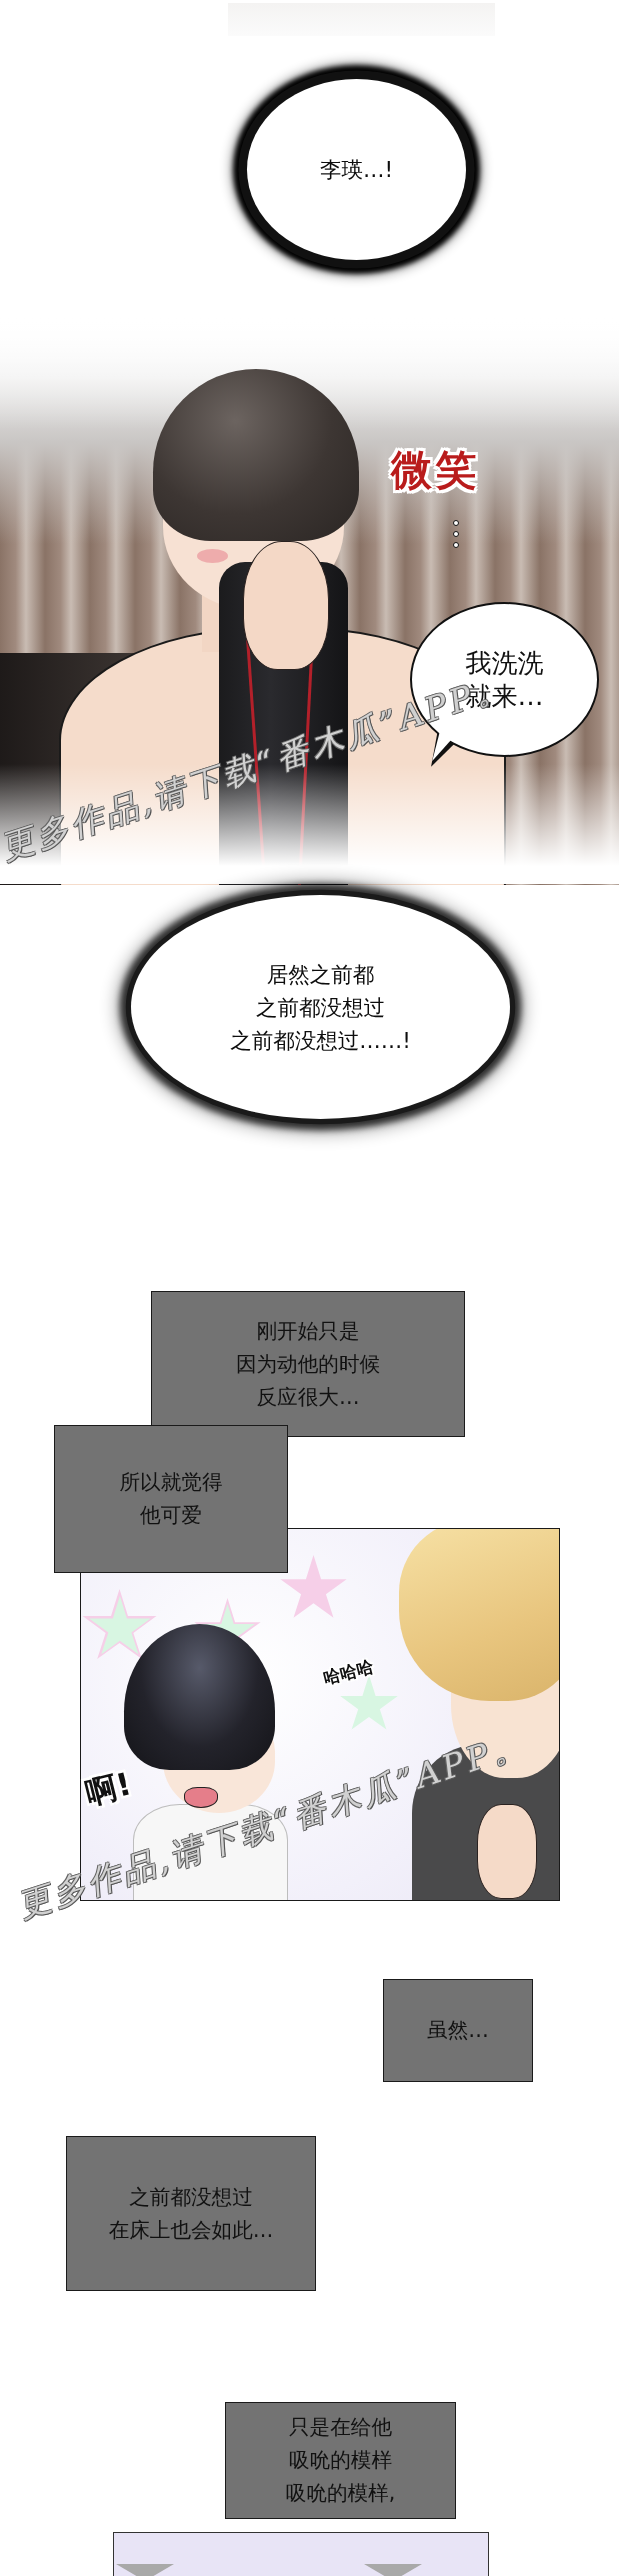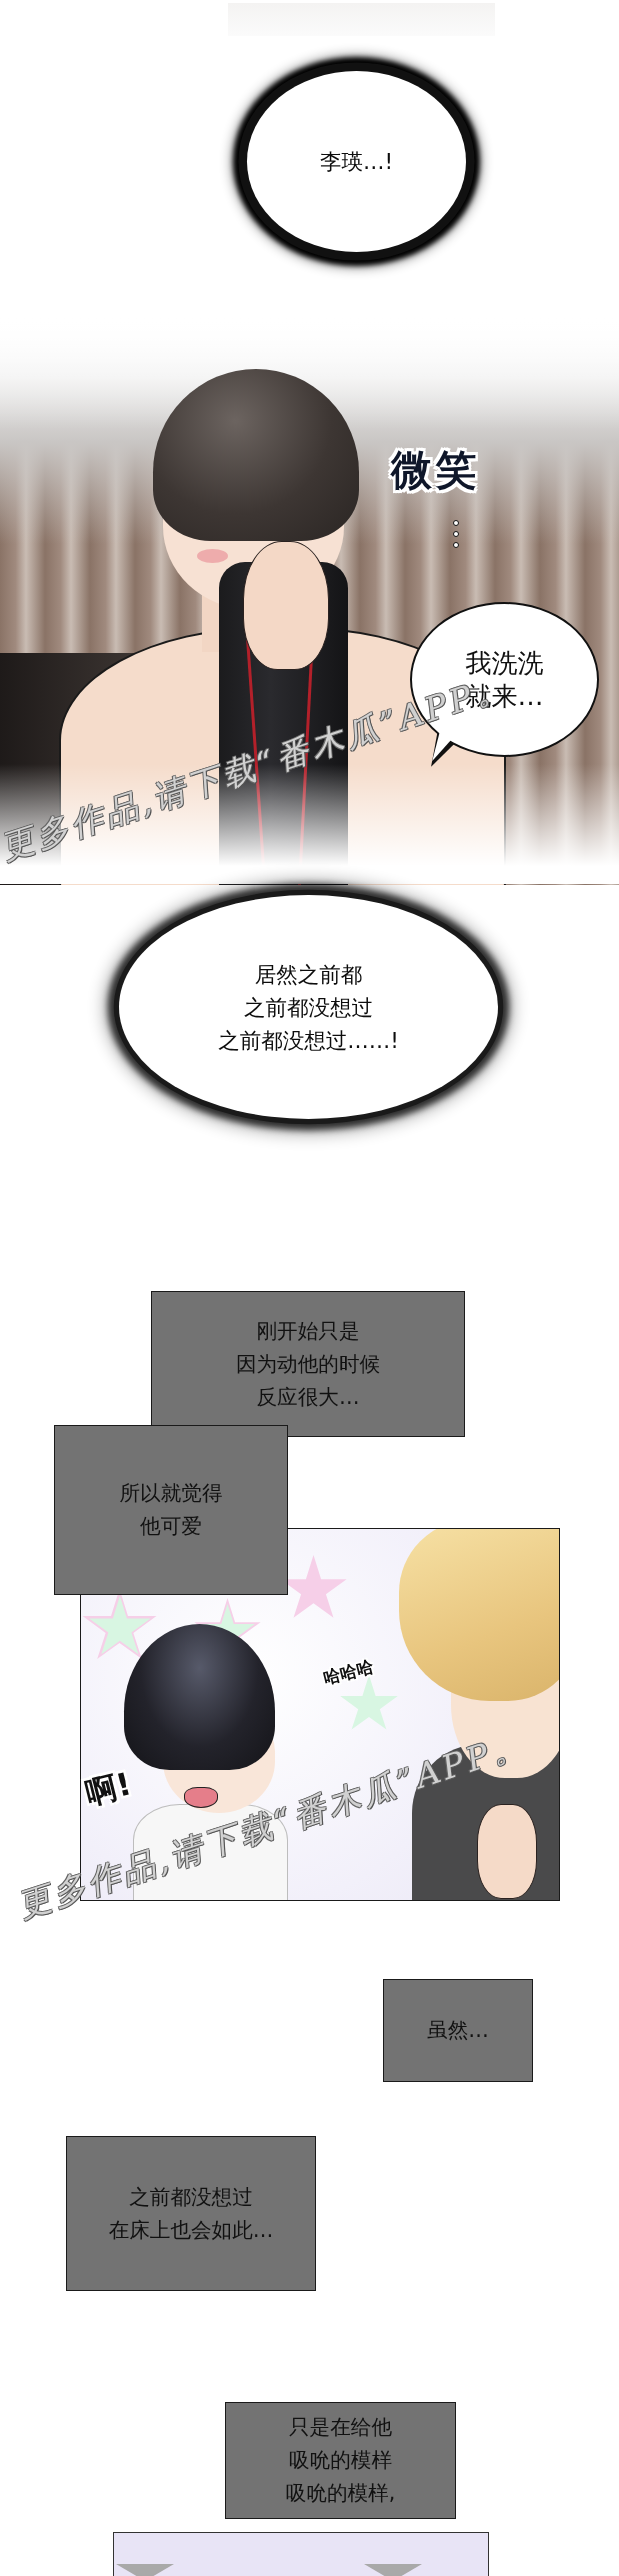--- a/index.html
+++ b/index.html
@@ -5,23 +5,23 @@
   * { box-sizing: border-box; margin: 0; padding: 0; }
   html, body { width: 619px; background: #ffffff; }
   body { position: relative; height: 2576px; overflow: hidden; font-family: "DejaVu Sans", "Liberation Sans", sans-serif; color: #111; }
   .abs { position: absolute; }
 
   
   .top-strip { left: 228px; top: 3.4px; width: 267px; height: 33px; background: linear-gradient(#f4f3f2, #fbfbfb); }
 
   
   .fuzzy { border-radius: 50%; background: #fff; display: flex; align-items: center; justify-content: center; text-align: center; }
-  .fuzzy-1 { left: 247px; top: 71px; width: 219px; height: 181px;
+  .fuzzy-1 { left: 247px; top: 79px; width: 219px; height: 181px;
     box-shadow: 0 0 0 8.6px #111, 0 0 5.2px 13.8px #000, 0 0 12px 15.5px rgba(0,0,0,0.45); }
-  .fuzzy-2 { left: 119px; top: 895px; width: 379px; height: 224px;
+  .fuzzy-2 { left: 131px; top: 895px; width: 379px; height: 224px;
     box-shadow: 0 0 0 5.2px #1a1a1a, 0 0 6.9px 11.2px rgba(0,0,0,0.75), 0 0 15.5px 15.5px rgba(0,0,0,0.3); }
   .fuzzy-text { font-size: 21.5px; line-height: 33px; font-weight: 500; color: #0d0d0d; }
 
   
   .scene-1 { left: 0; top: 317px; width: 619px; height: 568px; overflow: hidden;
     background:
       linear-gradient(180deg, #ffffff 0%, #eeeeee 10%, #c9c6c4 22%, rgba(0,0,0,0) 40%),
       repeating-linear-gradient(90deg, #8a7366 0px, #a08a7e 15.5px, #c9bcb3 26px, #8a7366 45px),
       #8b7468; }
   .scene-1 .dark-left { left: 0; top: 336px; width: 189px; height: 232px; background: linear-gradient(90deg, #1e1a19 0%, #3b3431 70%, rgba(59,52,49,0) 100%); }
@@ -32,21 +32,21 @@
   .c1-body { left: 59px; top: 310px; width: 447px; height: 284px; background: #f5dccb; border-radius: 46% 46% 10% 10% / 40% 40% 10% 10%; border: 2.6px solid #1a1a1a; }
   .c1-neck { left: 202px; top: 215px; width: 103px; height: 120px; background: #f2d6c4; }
   .c1-face { left: 163px; top: 120px; width: 181px; height: 172px; background: #f7e1d3; border-radius: 40% 40% 48% 48%; }
   .c1-hair { left: 153px; top: 52px; width: 206px; height: 172px; background: radial-gradient(ellipse at 40% 30%, #6c6460 0%, #3d3633 55%, #2a2523 100%); border-radius: 50% 50% 28% 28% / 60% 60% 30% 30%; }
   .c1-eye { width: 34px; height: 12px; background: #7b7a75; border-radius: 50%; border-top: 2.6px solid #222; }
   .c1-shirt { left: 219px; top: 245px; width: 129px; height: 336px; background: linear-gradient(90deg, #1b1b1d, #2a2a2e 40%, #141416); border-radius: 26px 26px 6.9px 6.9px; }
   .c1-stripe { width: 2.6px; background: #b3202a; }
   .c1-hand { left: 243px; top: 224px; width: 86px; height: 129px; background: #f4d8c6; border-radius: 45% 45% 40% 40%; border: 1.7px solid #2a2220; }
   .blush { width: 31px; height: 13.8px; border-radius: 50%; background: rgba(232,130,140,0.55); }
 
-  .sfx-weixiao { left: 391px; top: 443px; font-size: 41px; font-weight: 900; color: #0f172a; letter-spacing: 3.4px;
+  .sfx-weixiao { left: 391px; top: 443px; font-size: 41px; font-weight: 900; color: #b91c1c; letter-spacing: 3.4px;
     text-shadow: -2.6px -2.6px 0 #fff, 2.6px -2.6px 0 #fff, -2.6px 2.6px 0 #fff, 2.6px 2.6px 0 #fff, 0 2.6px 0 #fff, 2.6px 0 0 #fff, -2.6px 0 0 #fff, 0 -2.6px 0 #fff; }
   .ellipsis-vert { left: 453px; top: 520px; width: 6.9px; display: flex; flex-direction: column; gap: 5.2px; }
   .ellipsis-vert span { width: 6px; height: 6px; background: #fff; border: 1.3px solid #111; border-radius: 50%; }
 
   
   .speech { left: 410px; top: 602px; width: 189px; height: 155px; border: 2.6px solid #111; border-radius: 50%; background: #fff; display: flex; align-items: center; justify-content: center; }
   .speech-tail { left: 428px; top: 731px; width: 0; height: 0; border-left: 12px solid transparent; border-right: 12px solid transparent; border-top: 38px solid #111; transform: rotate(28deg); }
   .speech-tail-in { left: 432px; top: 730px; width: 0; height: 0; border-left: 8.6px solid transparent; border-right: 8.6px solid transparent; border-top: 33px solid #fff; transform: rotate(28deg); }
   .speech-text { font-size: 26px; line-height: 33px; text-align: left; }
 
@@ -55,21 +55,21 @@
     font-family: "DejaVu Serif", serif; font-style: italic;
     text-shadow: 0.9px 0.9px 0 #555, -0.9px -0.9px 0 #666, 0.9px -0.9px 0 #666, -0.9px 0.9px 0 #666; }
   .wm-1 { left: 8.6px; top: 826px; transform: rotate(-18deg); }
   .wm-2 { left: 26px; top: 1884px; transform: rotate(-18deg); }
 
   
   .box { border: 1.7px solid #1a1a1a; background: #737373; display: flex; align-items: center; justify-content: center; text-align: center; }
   .box-text { font-size: 20.6px; line-height: 33px; color: #111; }
 
   .box-a { left: 151px; top: 1291px; width: 314px; height: 146px; }
-  .box-b { left: 54px; top: 1425px; width: 234px; height: 170px; }
+  .box-b { left: 54px; top: 1425px; width: 234px; height: 148px; }
 
   
   .scene-2 { left: 80px; top: 1528px; width: 480px; height: 373px; border: 1.7px solid #1a1a1a; overflow: hidden;
     background: radial-gradient(circle at 35% 40%, #ffffff 0%, #f2f0fa 60%, #e9e5f3 100%); }
   .star { width: 60px; height: 60px; clip-path: polygon(50% 0%, 61% 35%, 98% 35%, 68% 57%, 79% 91%, 50% 70%, 21% 91%, 32% 57%, 2% 35%, 39% 35%); }
   .star-green { background: #d8f6e2; }
   .star-pink { background: #f6cfe8; }
   .c2-blond-hair { left: 318px; top: -8.6px; width: 181px; height: 181px; background: linear-gradient(160deg, #f7e2a6, #e8c57e 60%, #d9b36a); border-radius: 40% 20% 40% 50%; }
   .c2-blond-face { left: 370px; top: 86px; width: 120px; height: 163px; background: #f8e3d2; border-radius: 40% 30% 45% 45%; }
   .c2-blond-shirt { left: 331px; top: 215px; width: 172px; height: 172px; background: #4a4a4b; border-radius: 40% 10% 0 0; }

